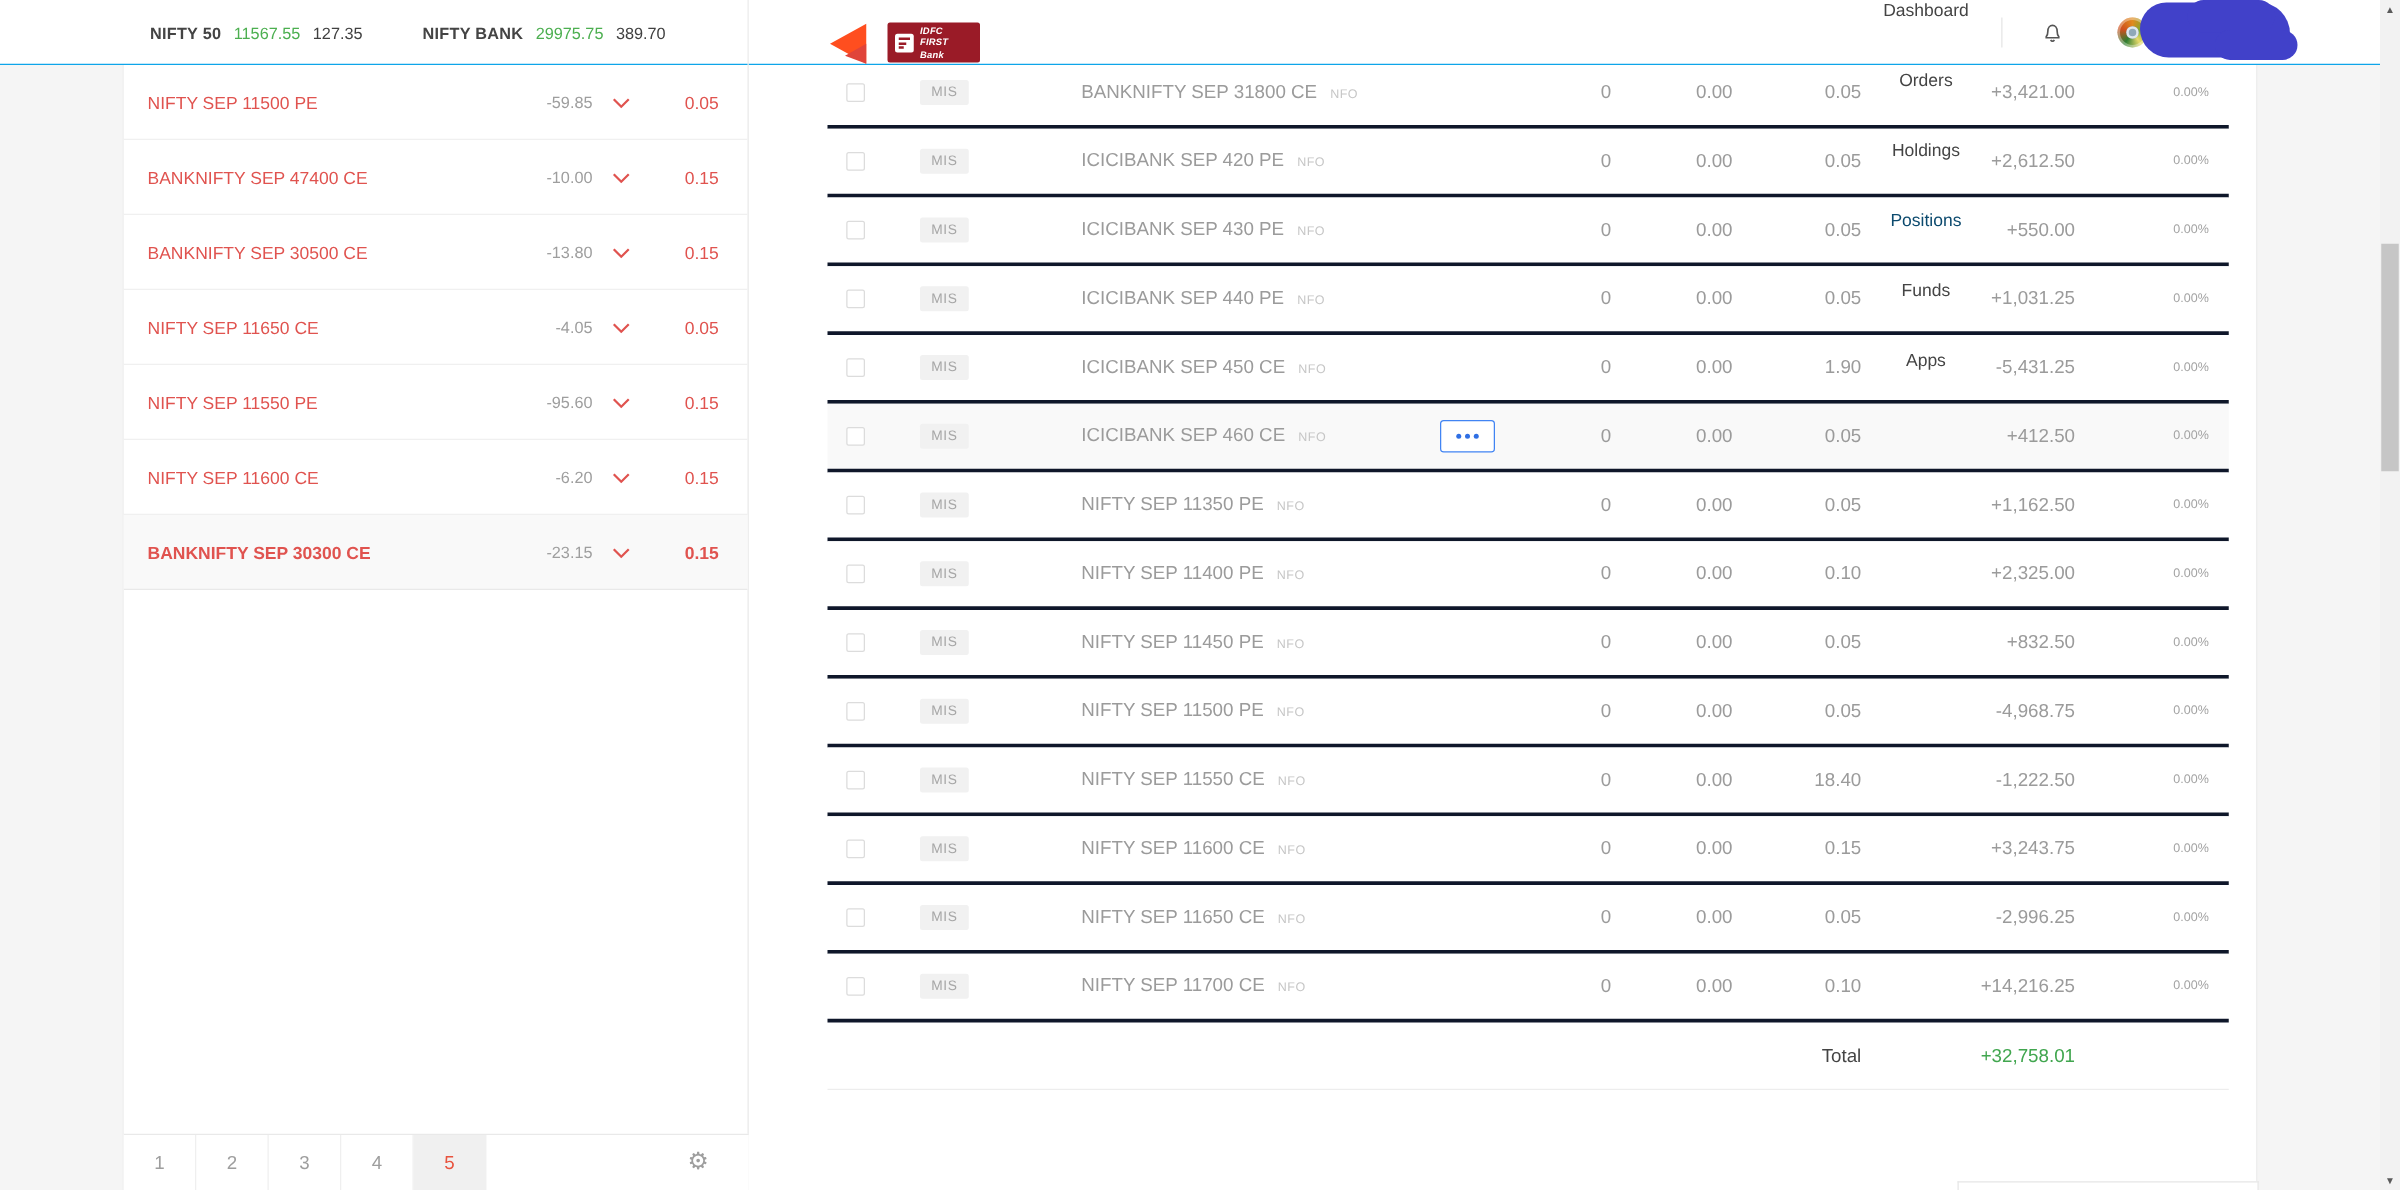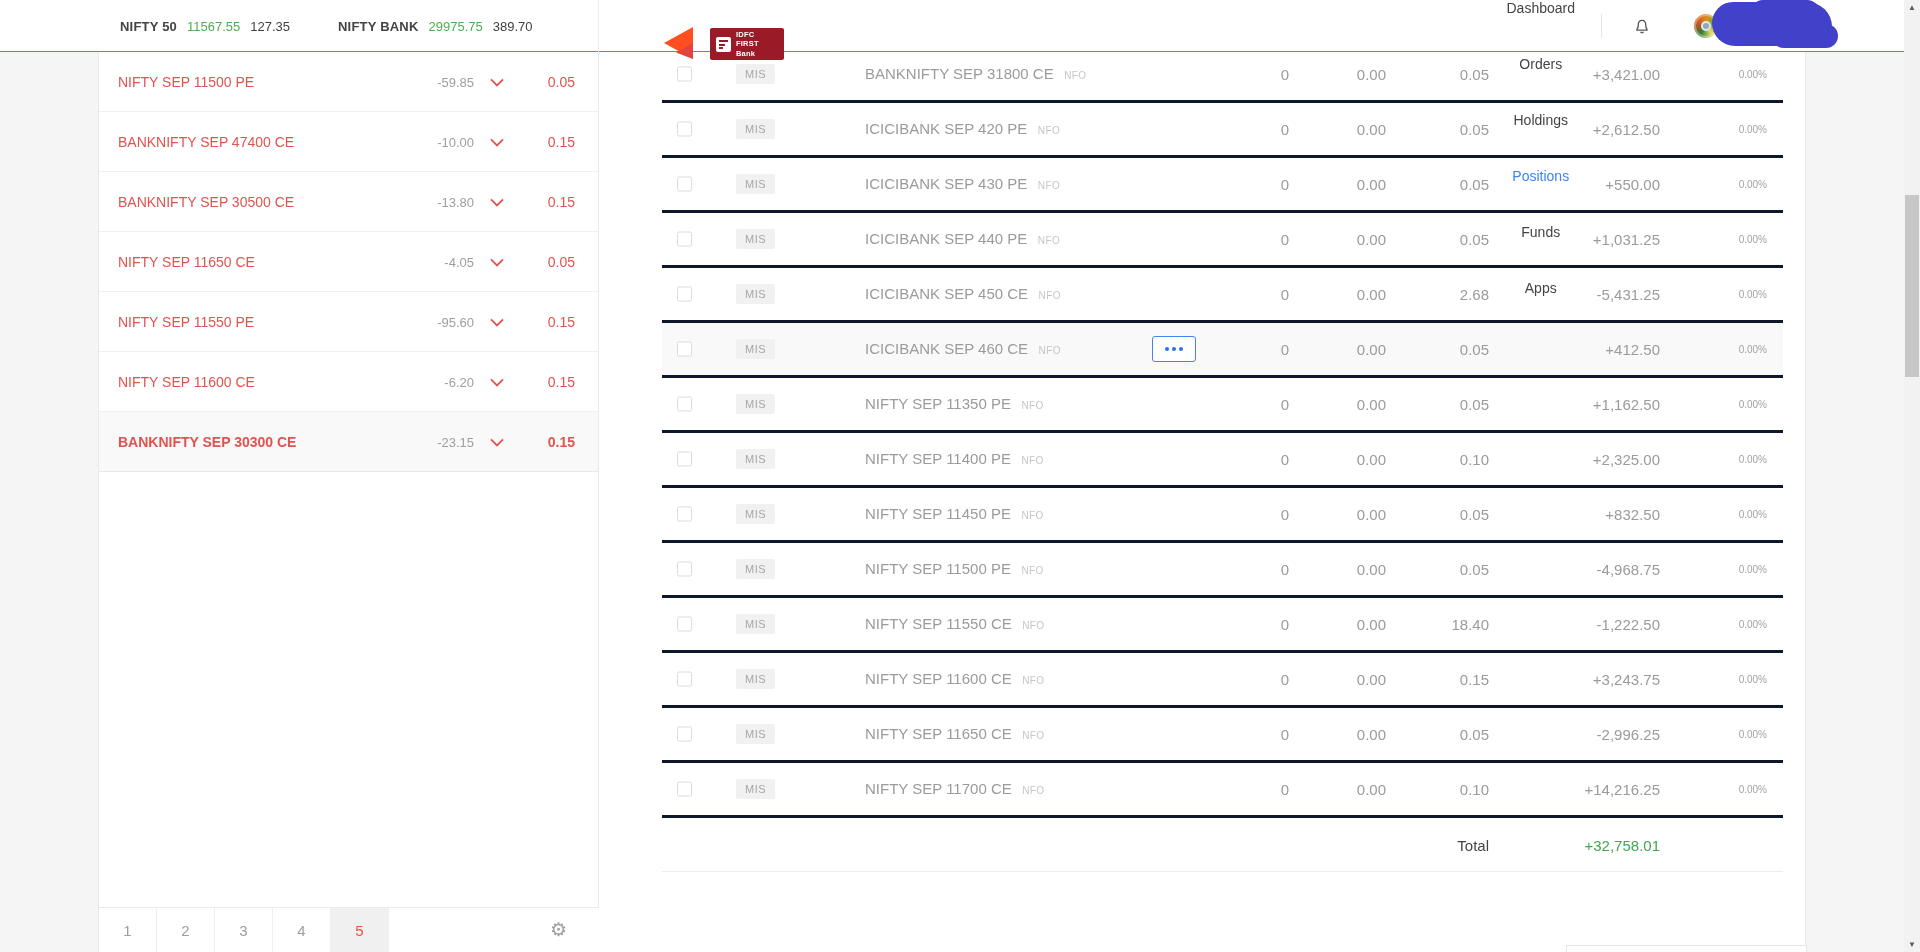--- a/index.html
+++ b/index.html
@@ -11,34 +11,34 @@
   
   .topbar { position:absolute; left:0; top:0; width:1920px; height:52px;
             background:#fff; border-bottom:1px solid #0ea5e9; z-index:30; }
   .indices { position:absolute; left:120px; top:0; height:52px; display:flex; align-items:center; gap:48px; }
   .index { display:flex; align-items:baseline; gap:10px; font-size:13px; }
   .idx-name { color:#444; font-weight:700; letter-spacing:.2px; }
   .idx-val { color:#4caf50; font-weight:500; }
   .idx-chg { color:#404040; }
   .hdr-vdiv { position:absolute; left:598px; top:0; width:1px; height:52px; background:#ebebeb; }
 
-  .brand { position:absolute; left:660px; top:8px; height:52px; display:flex; align-items:flex-end; gap:14px; }
+  .brand { position:absolute; left:660px; top:18px; height:52px; display:flex; align-items:flex-start; gap:14px;font-style:italic; }
   .kite-logo { width:36px; height:34px; }
   .idfc-logo { width:74px; height:32px; background:#9a1b27; border-radius:2px;
                display:flex; align-items:center; padding:0 6px; gap:5px; }
   .idfc-glyph { width:15px; height:15px; background:#fff; border-radius:2px; position:relative; flex:0 0 auto; }
   .idfc-glyph i { position:absolute; left:3px; height:2px; background:#9a1b27; display:block; }
   .idfc-glyph i:nth-child(1){ top:3px; width:9px; }
   .idfc-glyph i:nth-child(2){ top:7px; width:6px; }
   .idfc-glyph i:nth-child(3){ top:10px; width:4px; }
   .idfc-text { color:#fff; font-size:7.5px; font-weight:700; line-height:1.25; letter-spacing:.2px; }
 
   .nav { position:absolute; right:345px; top:0; height:52px; display:flex; align-items:center; gap:40px;flex-direction:column; }
   .nav-item { font-size:14px; color:#444; cursor:pointer; text-decoration:none; }
-  .nav-item.active { color:#3b82f6; }
+  .nav-item.active { color:#0c4a6e; }
   .nav-sep { position:absolute; right:318px; top:14px; width:1px; height:24px; background:#e5e5e5; }
   .bell { position:absolute; right:268px; top:16px; width:20px; height:20px; }
   .avatar { position:absolute; left:1694px; top:14px; width:24px; height:24px; border-radius:50%;
             background:conic-gradient(#e08a1e,#76a92e,#e6d96a,#2e7d32,#cf4f1e,#e08a1e);
             box-shadow:inset 0 0 0 2px rgba(255,255,255,.35); }
   .avatar::after { content:""; position:absolute; left:7px; top:7px; width:10px; height:10px;
                    border-radius:50%; background:#8fa8b8; box-shadow:inset 0 0 0 2px #dfe7ec; }
   .redaction { position:absolute; left:1712px; top:2px; width:120px; height:44px; z-index:31;
                background:#4141c9; border-radius:22px 26px 20px 24px; }
   .redaction::before { content:""; position:absolute; left:38px; top:-2px; width:70px; height:26px;
@@ -338,21 +338,21 @@
           <div class="prow">
             <div class="cb"></div>
             <span class="pill">MIS</span>
             <span class="inst">
               <span class="inst-name">ICICIBANK SEP 450 CE</span>
               <span class="nfo">NFO</span>
             </span>
 
             <span class="num qty">0</span>
             <span class="num avg">0.00</span>
-            <span class="num ltp">2.68</span>
+            <span class="num ltp">1.90</span>
             <span class="num pnl">-5,431.25</span>
             <span class="num chg">0.00%</span>
           </div>
 
           <div class="prow hover">
             <div class="cb"></div>
             <span class="pill">MIS</span>
             <span class="inst">
               <span class="inst-name">ICICIBANK SEP 460 CE</span>
               <span class="nfo">NFO</span>

